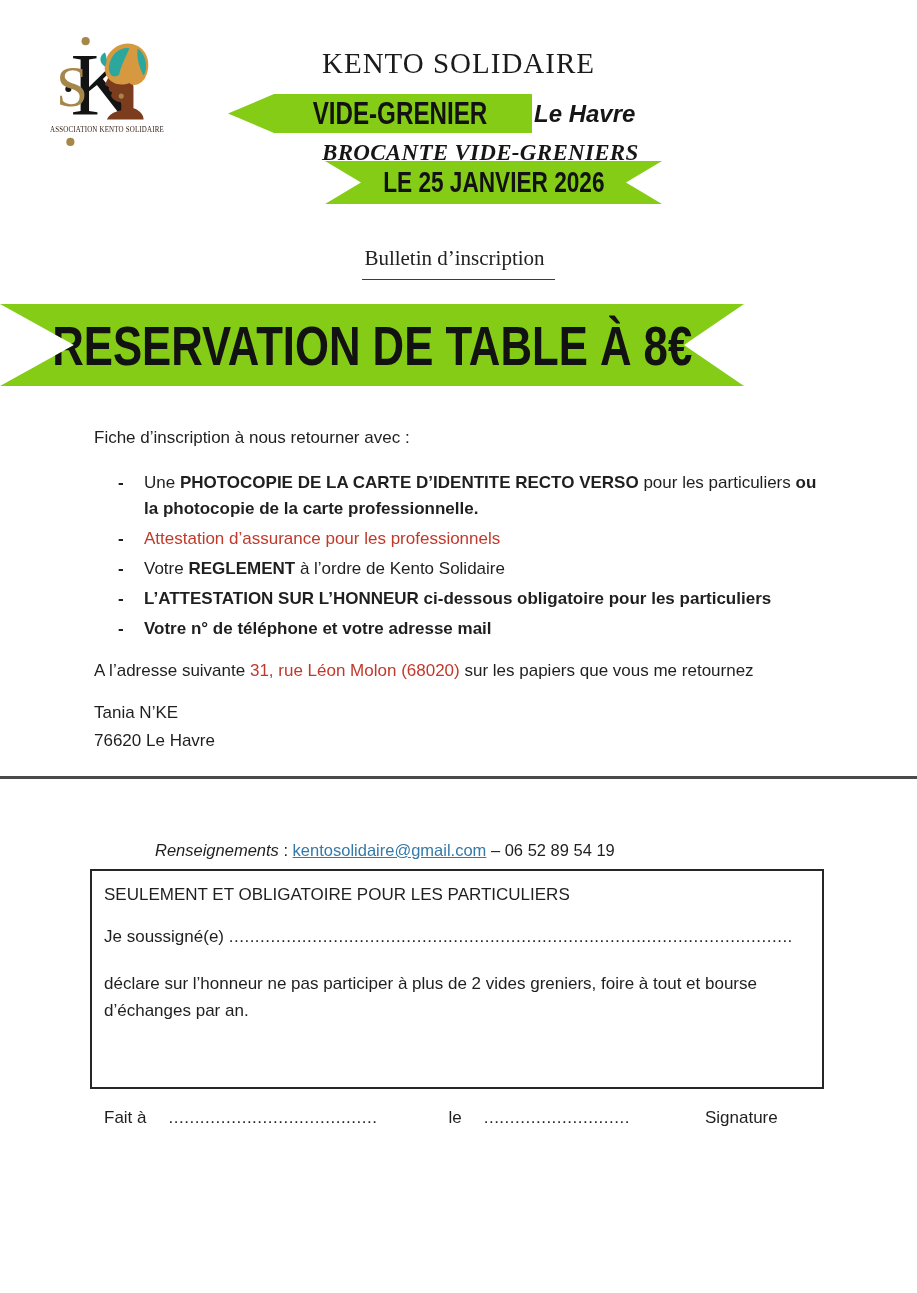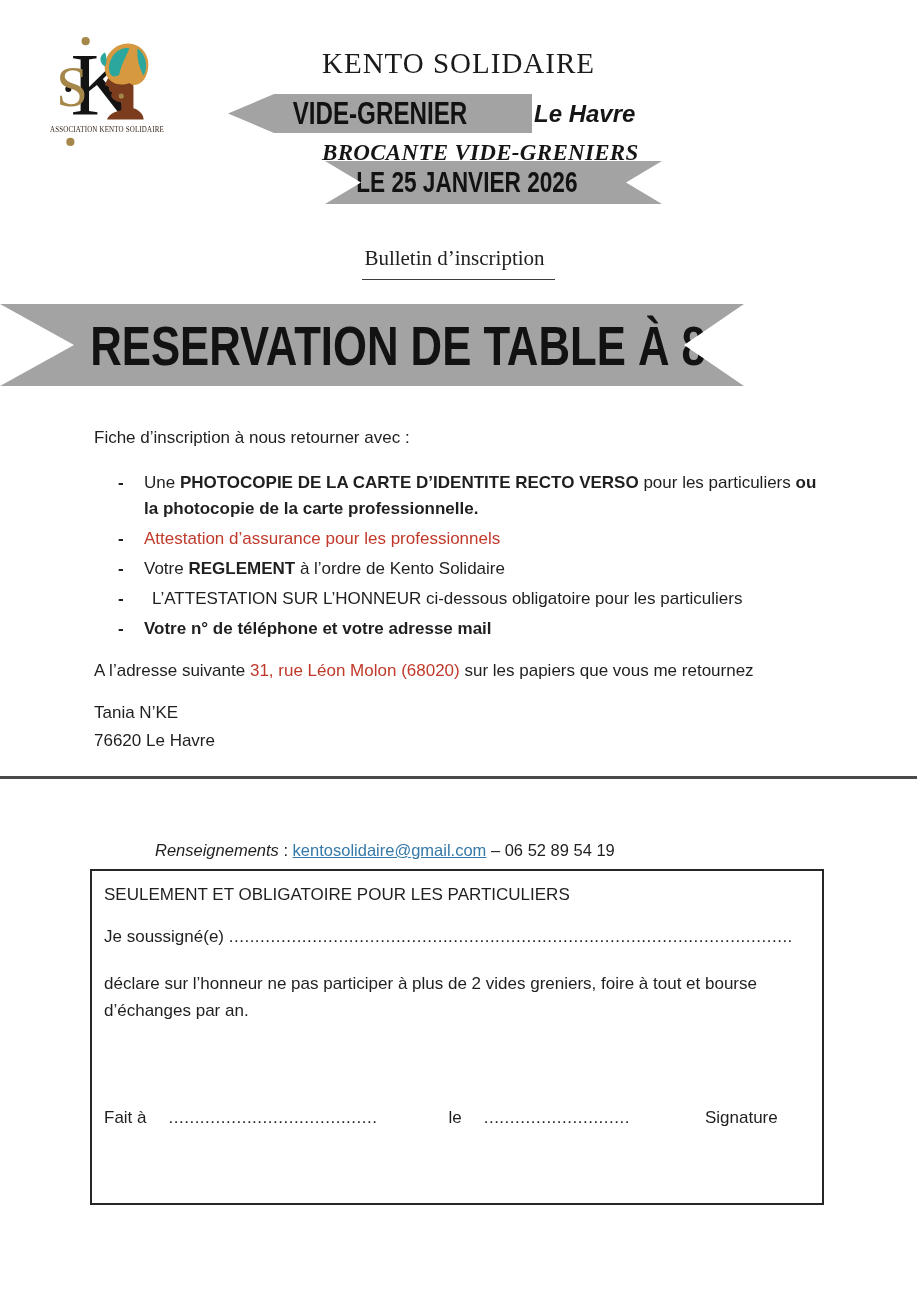--- a/index.html
+++ b/index.html
@@ -3,21 +3,21 @@
 <meta charset="utf-8">
 <style>
   html,body{margin:0;padding:0;background:#ffffff;}
   .page{position:relative;width:917px;height:1293px;background:#ffffff;overflow:hidden;
         font-family:"Liberation Sans",sans-serif;color:#1e1e1e;}
 
   
   .logo{position:absolute;left:48px;top:30px;width:118px;height:118px;}
   .org-title{position:absolute;left:0;top:47px;width:100%;text-align:center;
              font-family:"Liberation Serif",serif;font-size:29px;letter-spacing:1px;color:#1b1b1b;}
-  .banner{background:#a3a3a3;display:flex;align-items:center;}
+  .banner{background:#84cc16;display:flex;align-items:center;justify-content:center;}
   .cond{display:inline-block;transform:scaleX(0.78);transform-origin:50% 50%;
         font-weight:700;color:#121212;white-space:nowrap;}
   .banner-vg{position:absolute;left:228px;top:94px;width:304px;height:39px;
              clip-path:polygon(0 50%,46px 0,100% 0,100% 100%,46px 100%);padding-left:40px;box-sizing:border-box;}
   .banner-vg .cond{font-size:31px;}
   .city{position:absolute;left:534px;top:100px;font-family:Liberation Sans, sans-serif;
         font-style:italic;font-weight:700;font-size:24px;color:#161616;}
   .subtitle{position:absolute;left:322px;top:132px;font-family:"Liberation Serif",serif;
             font-style:italic;font-weight:700;font-size:23px;letter-spacing:0.3px;color:#161616;margin-top:8px;}
   .banner-date{position:absolute;left:325px;top:161px;width:337px;height:43px;
@@ -37,21 +37,21 @@
   .list{margin-top:21px;}
   .li{position:relative;padding-left:50px;line-height:26px;margin-bottom:4px;}
   .li .marker{position:absolute;left:24px;font-weight:700;}
   .address-line{margin-top:17px;line-height:24px;}
   .sender{margin-top:16px;line-height:28px;}
 
   .divider{position:absolute;left:0;top:776px;width:917px;height:3px;background:#4a4a4a;}
 
   
   .contact{position:absolute;left:155px;top:841px;font-size:16.5px;color:#1f1f1f;}
-  .att-box{position:absolute;left:90px;top:869px;width:734px;height:336px;box-sizing:border-box;
+  .att-box{position:absolute;left:90px;top:869px;width:734px;height:220px;box-sizing:border-box;
            border:2px solid #262626;padding:13px 16px 0 12px;font-size:17px;color:#1f1f1f;}
   .att-title{line-height:22px;}
   .soussigne{margin-top:20px;line-height:22px;white-space:nowrap;overflow:hidden;}
   .declaration{margin-top:22px;line-height:27px;width:690px;}
   .att-footer{margin-top:84px;display:flex;align-items:flex-end;gap:22px;}
   .att-footer .gap1{width:27px;flex:none;}
   .att-footer .gap2{width:31px;flex:none;}
   .dots{letter-spacing:0.5px;}
 </style>
 </head>
@@ -108,21 +108,21 @@
       <div class="li">
         <span class="marker">-</span>
         <span class="li-text"><span style="color: rgb(192, 57, 43);">Attestation d’assurance pour les professionnels</span></span>
       </div>
       <div class="li">
         <span class="marker">-</span>
         <span class="li-text"><span>Votre </span><span style="font-weight: 700;">REGLEMENT</span><span> à l’ordre de Kento Solidaire</span></span>
       </div>
       <div class="li">
         <span class="marker">-</span>
-        <span class="li-text"><span style="font-weight: 400; margin-left: 8px;">L’ATTESTATION SUR L’HONNEUR ci-dessous obligatoire pour les particuliers</span></span>
+        <span class="li-text"><span style="font-weight: 700;">L’ATTESTATION SUR L’HONNEUR ci-dessous obligatoire pour les particuliers</span></span>
       </div>
       <div class="li">
         <span class="marker">-</span>
         <span class="li-text"><span style="font-weight: 700;">Votre n° de téléphone et votre adresse mail</span></span>
       </div>
     </div>
 
     <div class="address-line"><span>A l’adresse suivante </span><span style="color: rgb(192, 57, 43);">31, rue Léon Molon (68020)</span><span> sur les papiers que vous me retournez</span></div>
 
     <div class="sender">

